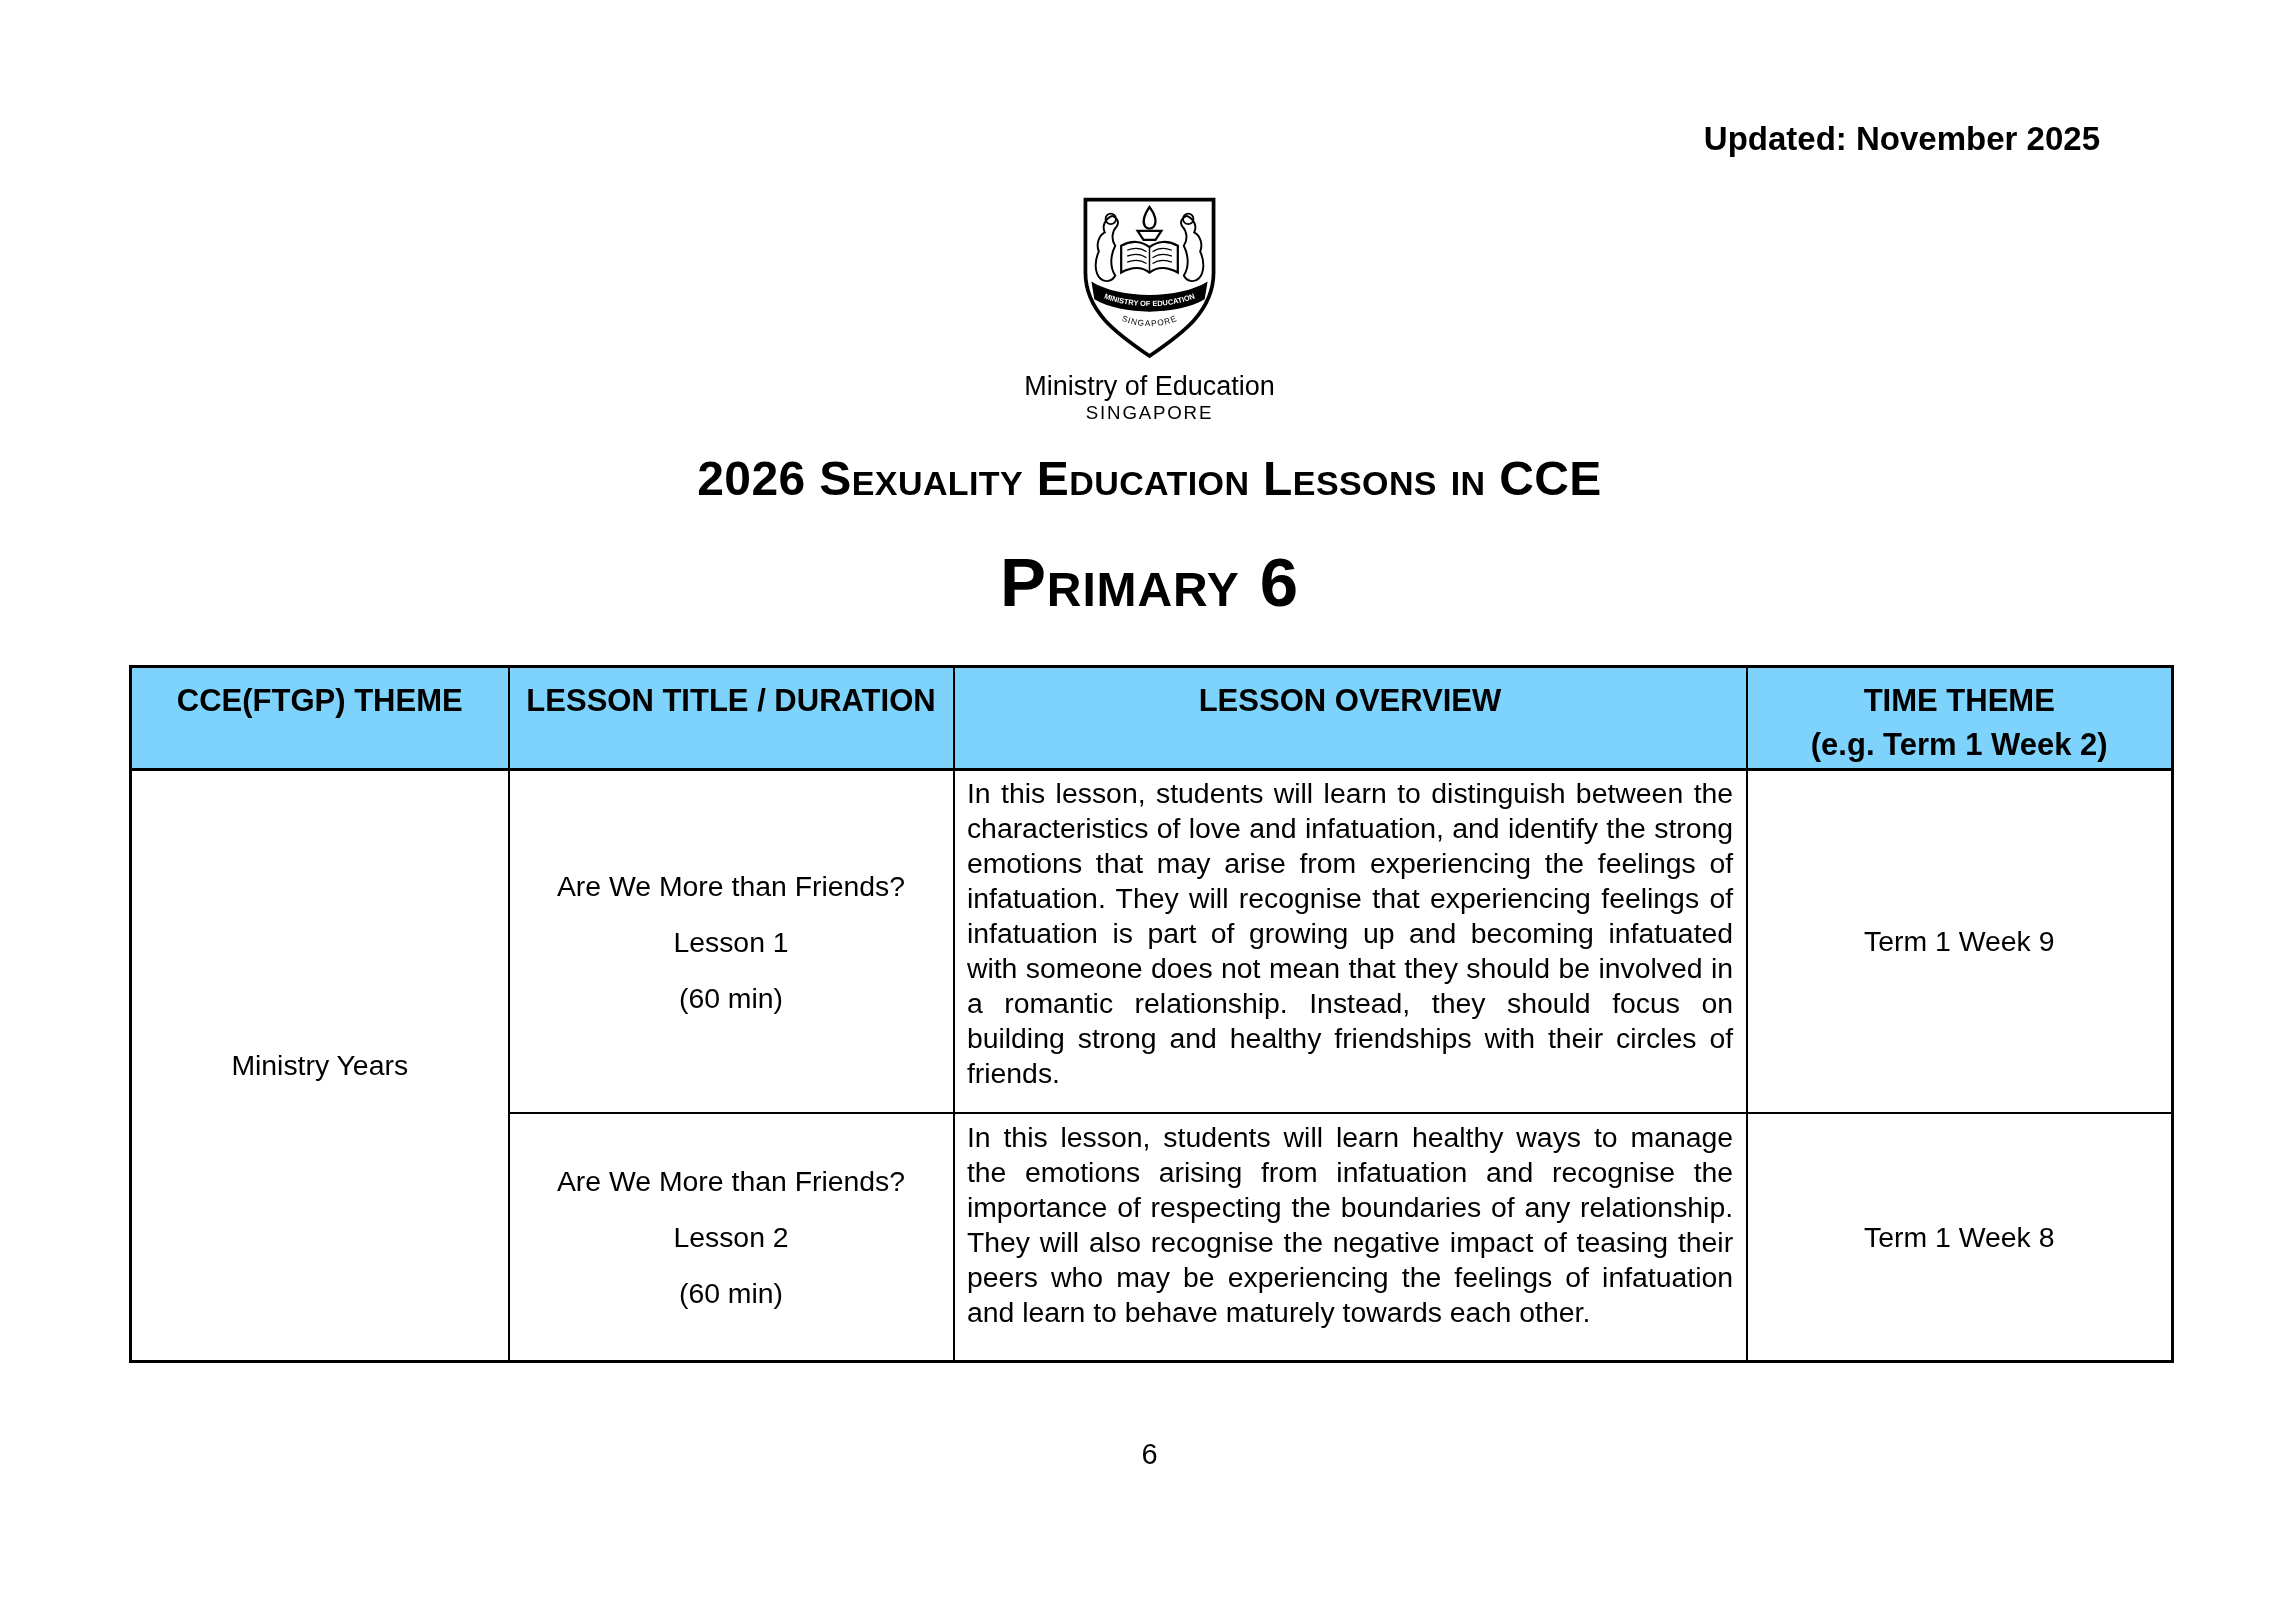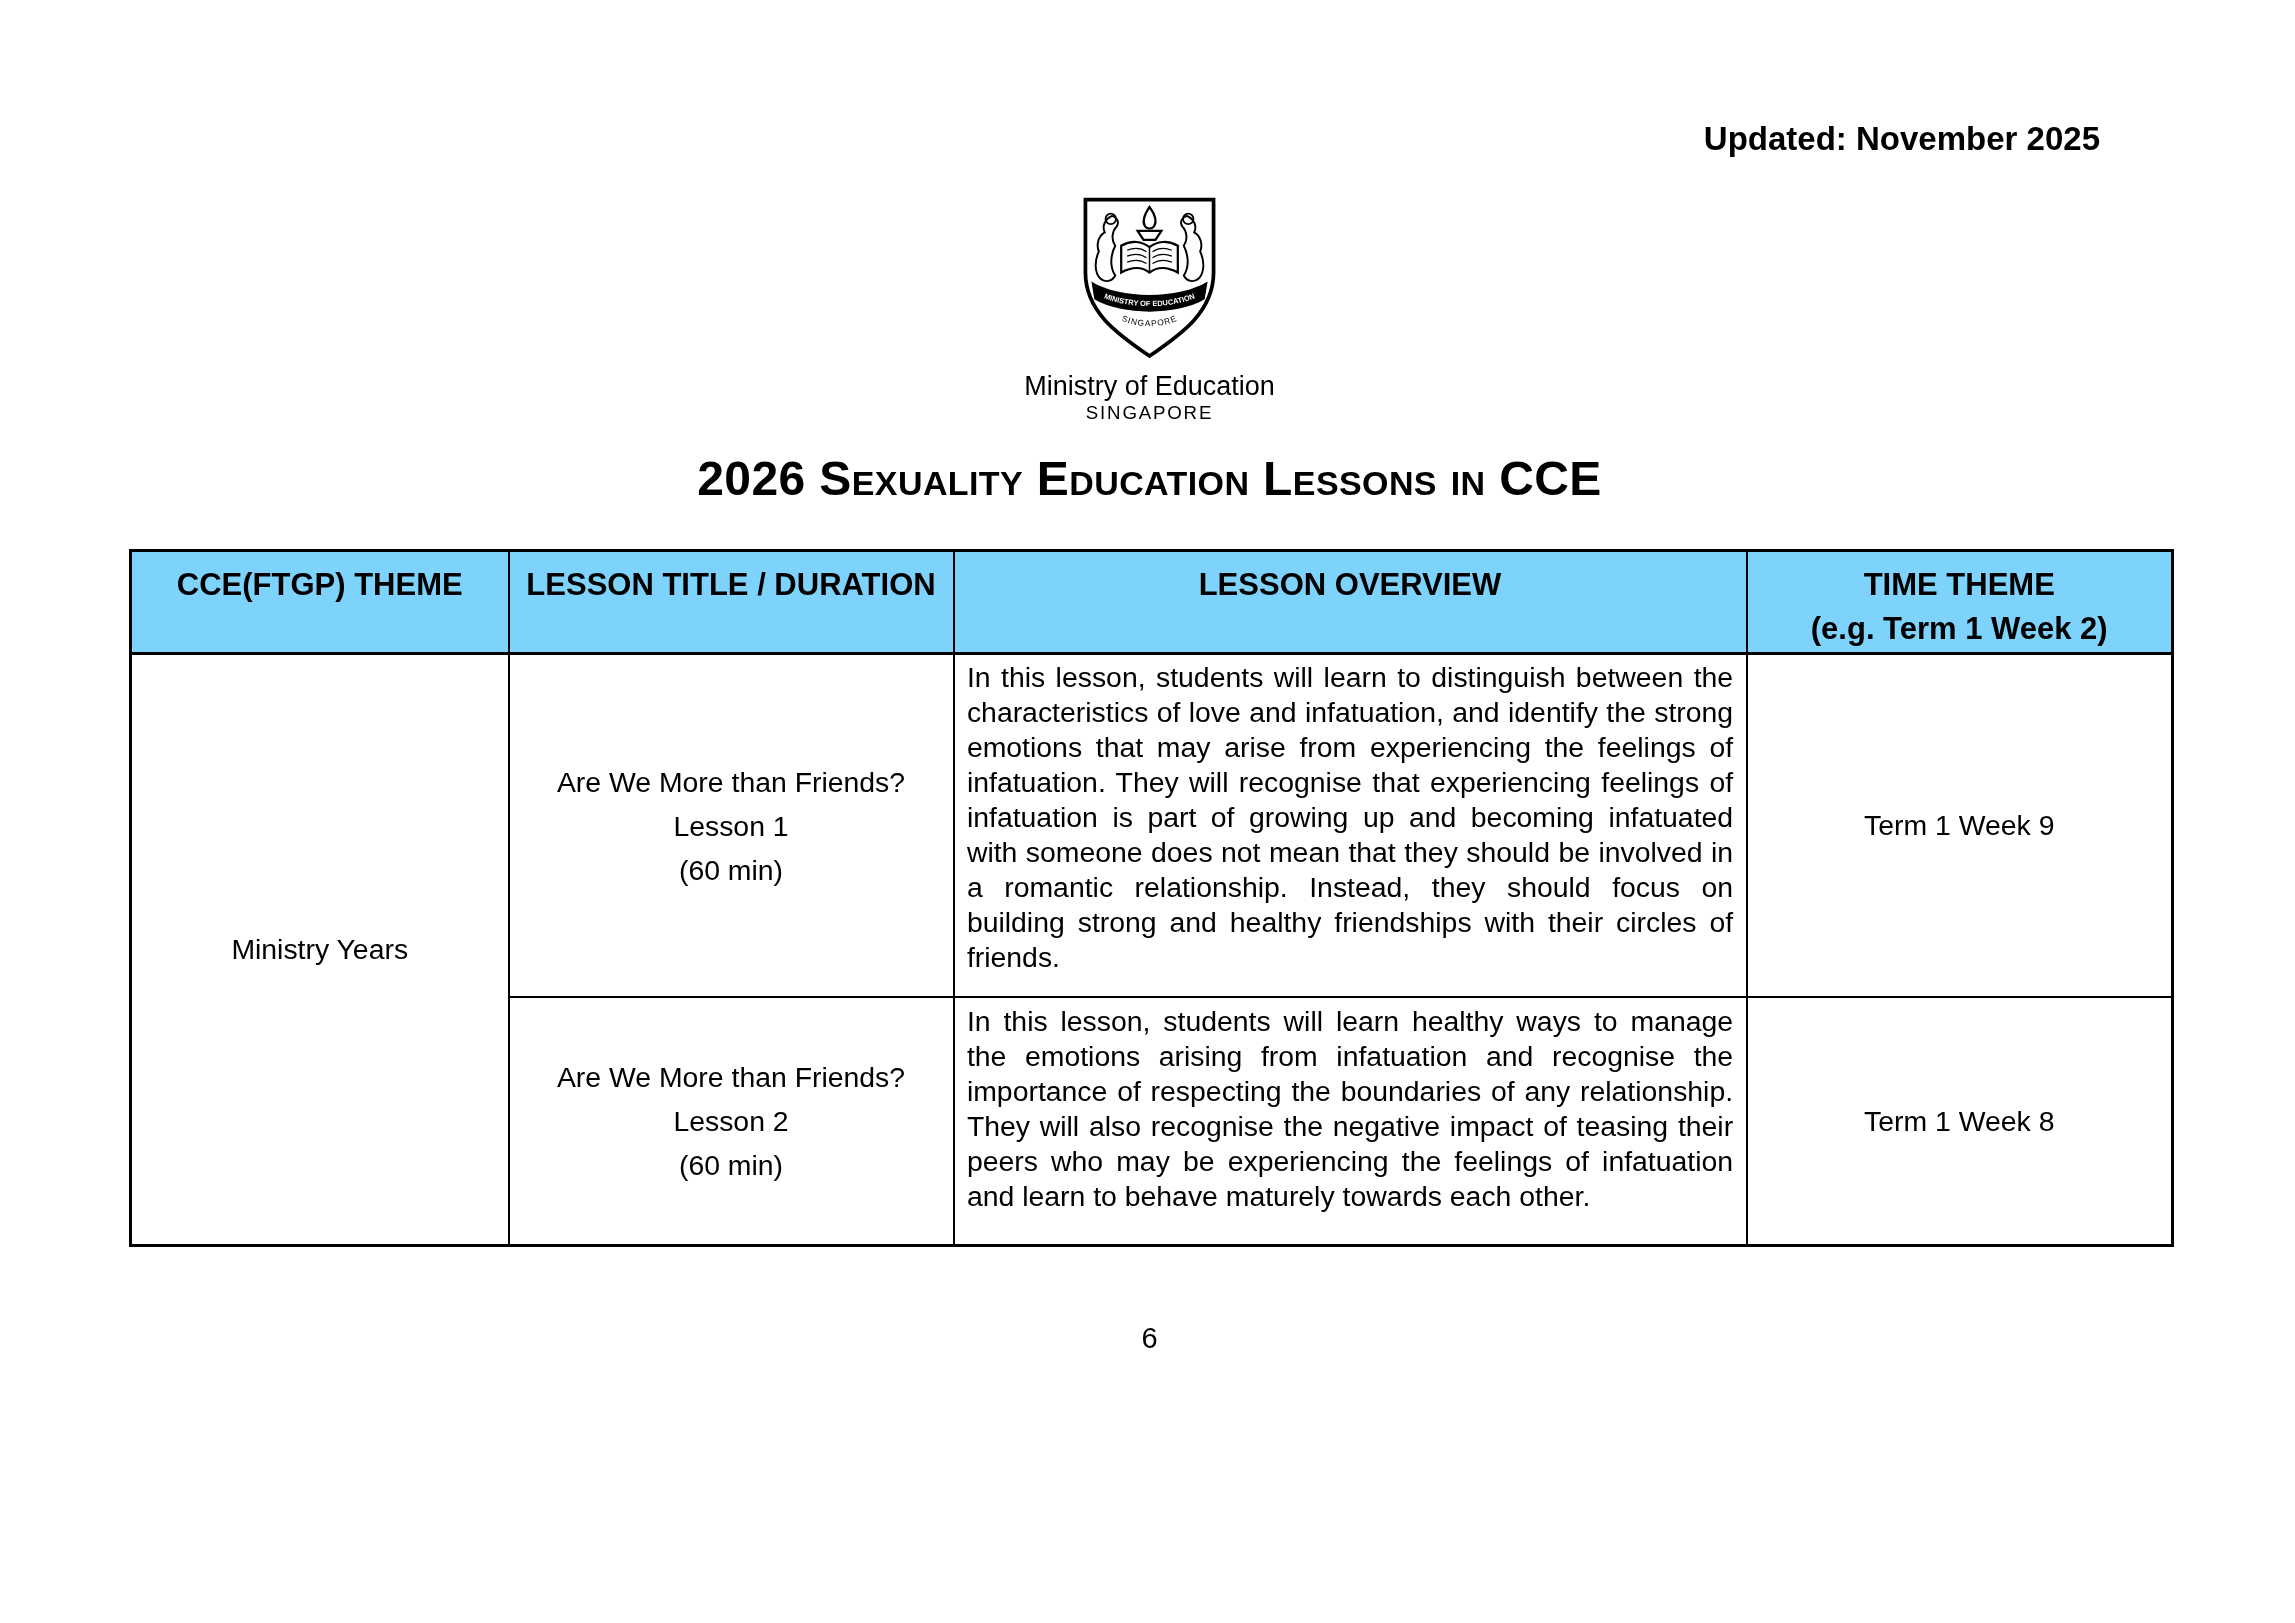--- a/index.html
+++ b/index.html
@@ -66,21 +66,21 @@
     height:98px;
   }
   td.theme-cell{
     text-align:center;
     vertical-align:middle;
     font-size:28.4px;
   }
   td.title-cell{
     text-align:center;
     vertical-align:middle;
-    line-height:44px;
+    line-height:56px;
     white-space:pre-line;
   }
   td.overview-cell{
     vertical-align:top;
     text-align:justify;
     padding:5.3px 12.4px 5.3px 12.4px;
     line-height:35px;
   }
   td.time-cell{
     text-align:center;
@@ -132,20 +132,21 @@
         <textPath href="#singaporeTextPath" startOffset="50%" text-anchor="middle">SINGAPORE</textPath>
       </text>
     </svg>
 
     <div class="logo-caption">Ministry of Education</div>
     <div class="logo-subcaption">SINGAPORE</div>
   </div>
 
   <div class="doc-title">2026 Sexuality Education Lessons in CCE</div>
 
+  <div class="page-title">Primary 6</div>
 
   <table class="lessons">
     <colgroup>
       <col style="width:378px">
       <col style="width:445px">
       <col style="width:793px">
       <col style="width:426px">
     </colgroup>
     <thead>
       <tr>

